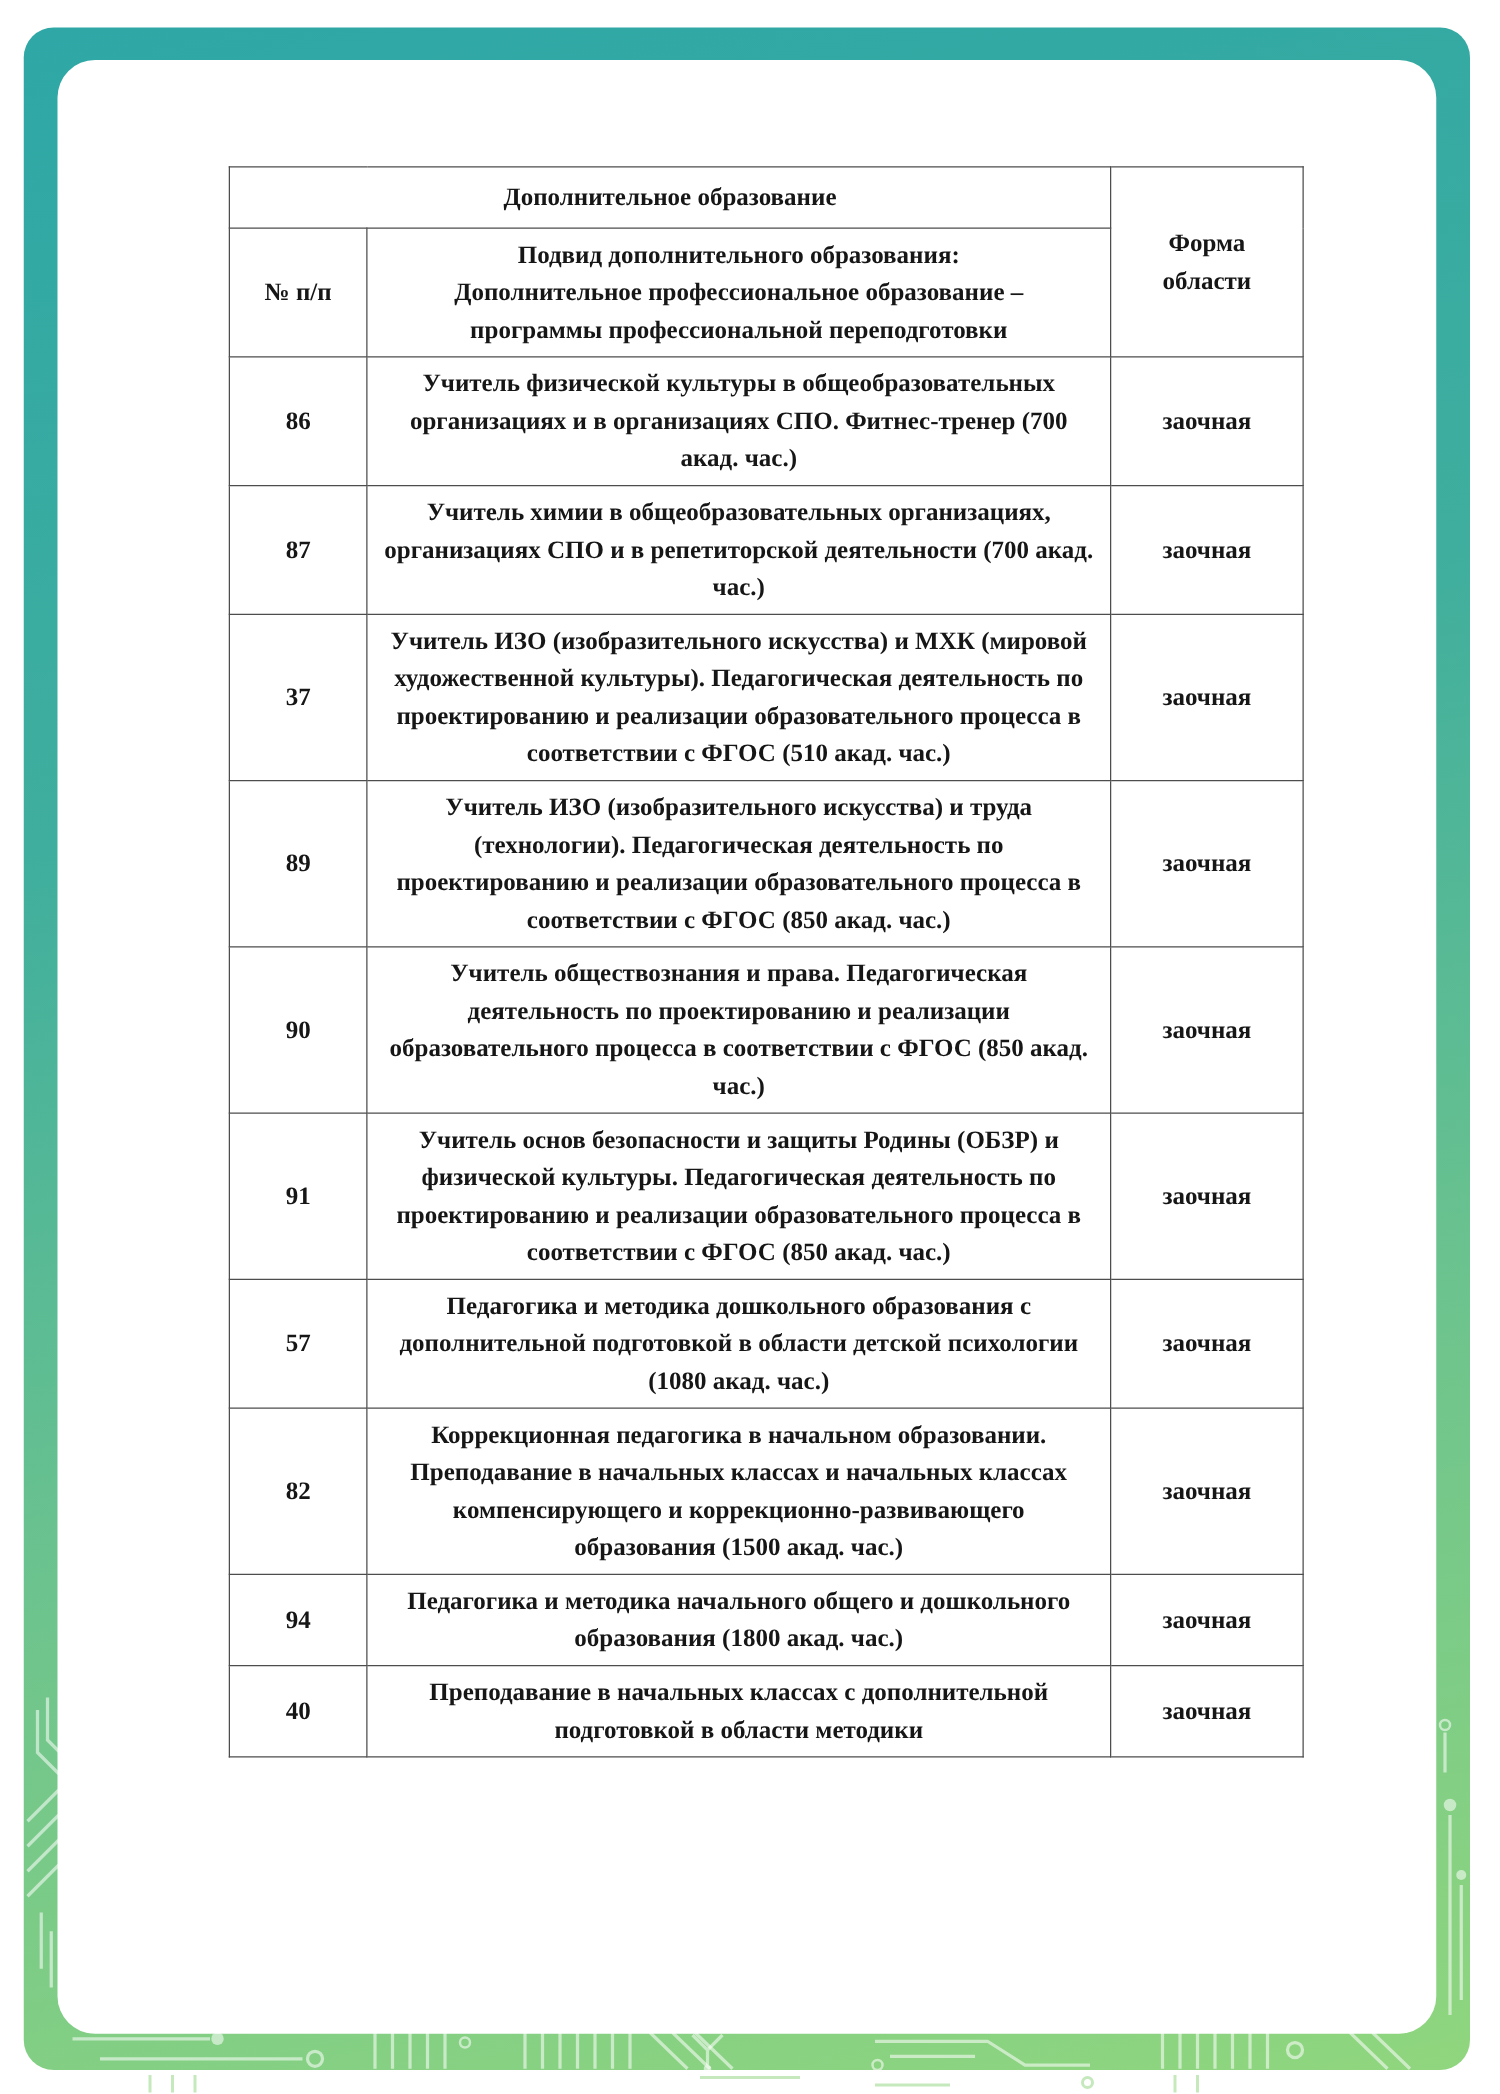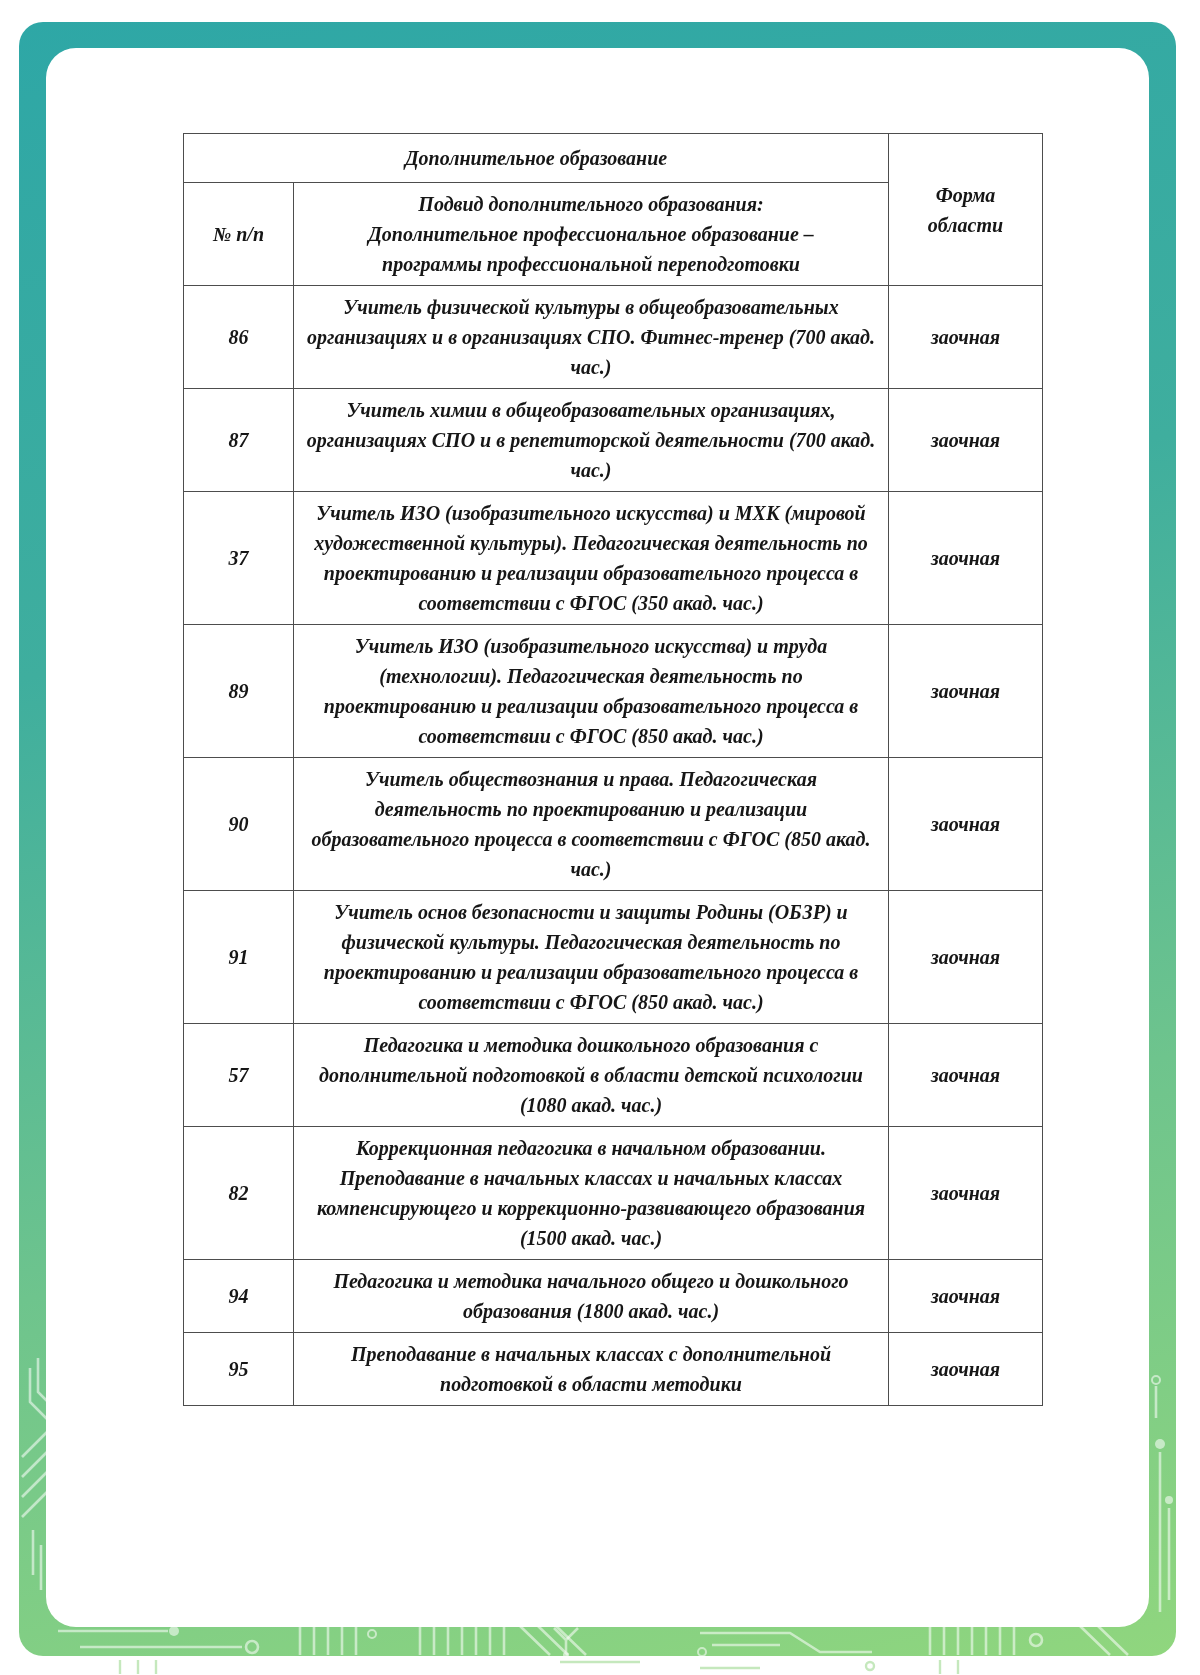--- a/index.html
+++ b/index.html
@@ -15,21 +15,20 @@
   }
   .frame-inner {
     position:absolute; left:27px; top:26px; right:27px; bottom:29px;
     background:#ffffff; border-radius:30px;
   }
   .circuits { position:absolute; left:0; top:0; pointer-events:none; }
   .doc-table {
     position:absolute; left:183px; top:133px; width:859px;
     border-collapse:collapse; table-layout:fixed;
     color:#161616;
-    font-style:italic;
   }
   .doc-table td {
     border:1.6px solid #4d4d4d;
     padding:6px 12px;
     text-align:center; vertical-align:middle;
     font-weight:bold; font-size:20px; line-height:1.5;
   }
   td.group-title { height:36px; }
   td.program-header { white-space:pre-line; }
   td.num-cell { padding-left:4px; padding-right:4px; }
@@ -118,21 +117,21 @@
   </tr>
 
   <tr>
     <td class="num-cell">87</td>
     <td>Учитель химии в общеобразовательных организациях, организациях СПО и в репетиторской деятельности (700 акад. час.)</td>
     <td>заочная</td>
   </tr>
 
   <tr>
     <td class="num-cell">37</td>
-    <td>Учитель ИЗО (изобразительного искусства) и МХК (мировой художественной культуры). Педагогическая деятельность по проектированию и реализации образовательного процесса в соответствии с ФГОС (350 акад. час.)</td>
+    <td>Учитель ИЗО (изобразительного искусства) и МХК (мировой художественной культуры). Педагогическая деятельность по проектированию и реализации образовательного процесса в соответствии с ФГОС (510 акад. час.)</td>
     <td>заочная</td>
   </tr>
 
   <tr>
     <td class="num-cell">89</td>
     <td>Учитель ИЗО (изобразительного искусства) и труда (технологии). Педагогическая деятельность по проектированию и реализации образовательного процесса в соответствии с ФГОС (850 акад. час.)</td>
     <td>заочная</td>
   </tr>
 
   <tr>
@@ -159,18 +158,18 @@
     <td>заочная</td>
   </tr>
 
   <tr>
     <td class="num-cell">94</td>
     <td>Педагогика и методика начального общего и дошкольного образования (1800 акад. час.)</td>
     <td>заочная</td>
   </tr>
 
   <tr>
-    <td class="num-cell">95</td>
+    <td class="num-cell">40</td>
     <td>Преподавание в начальных классах с дополнительной подготовкой в области методики</td>
     <td>заочная</td>
   </tr>
 </tbody>
 </table>
 
 </body></html>

